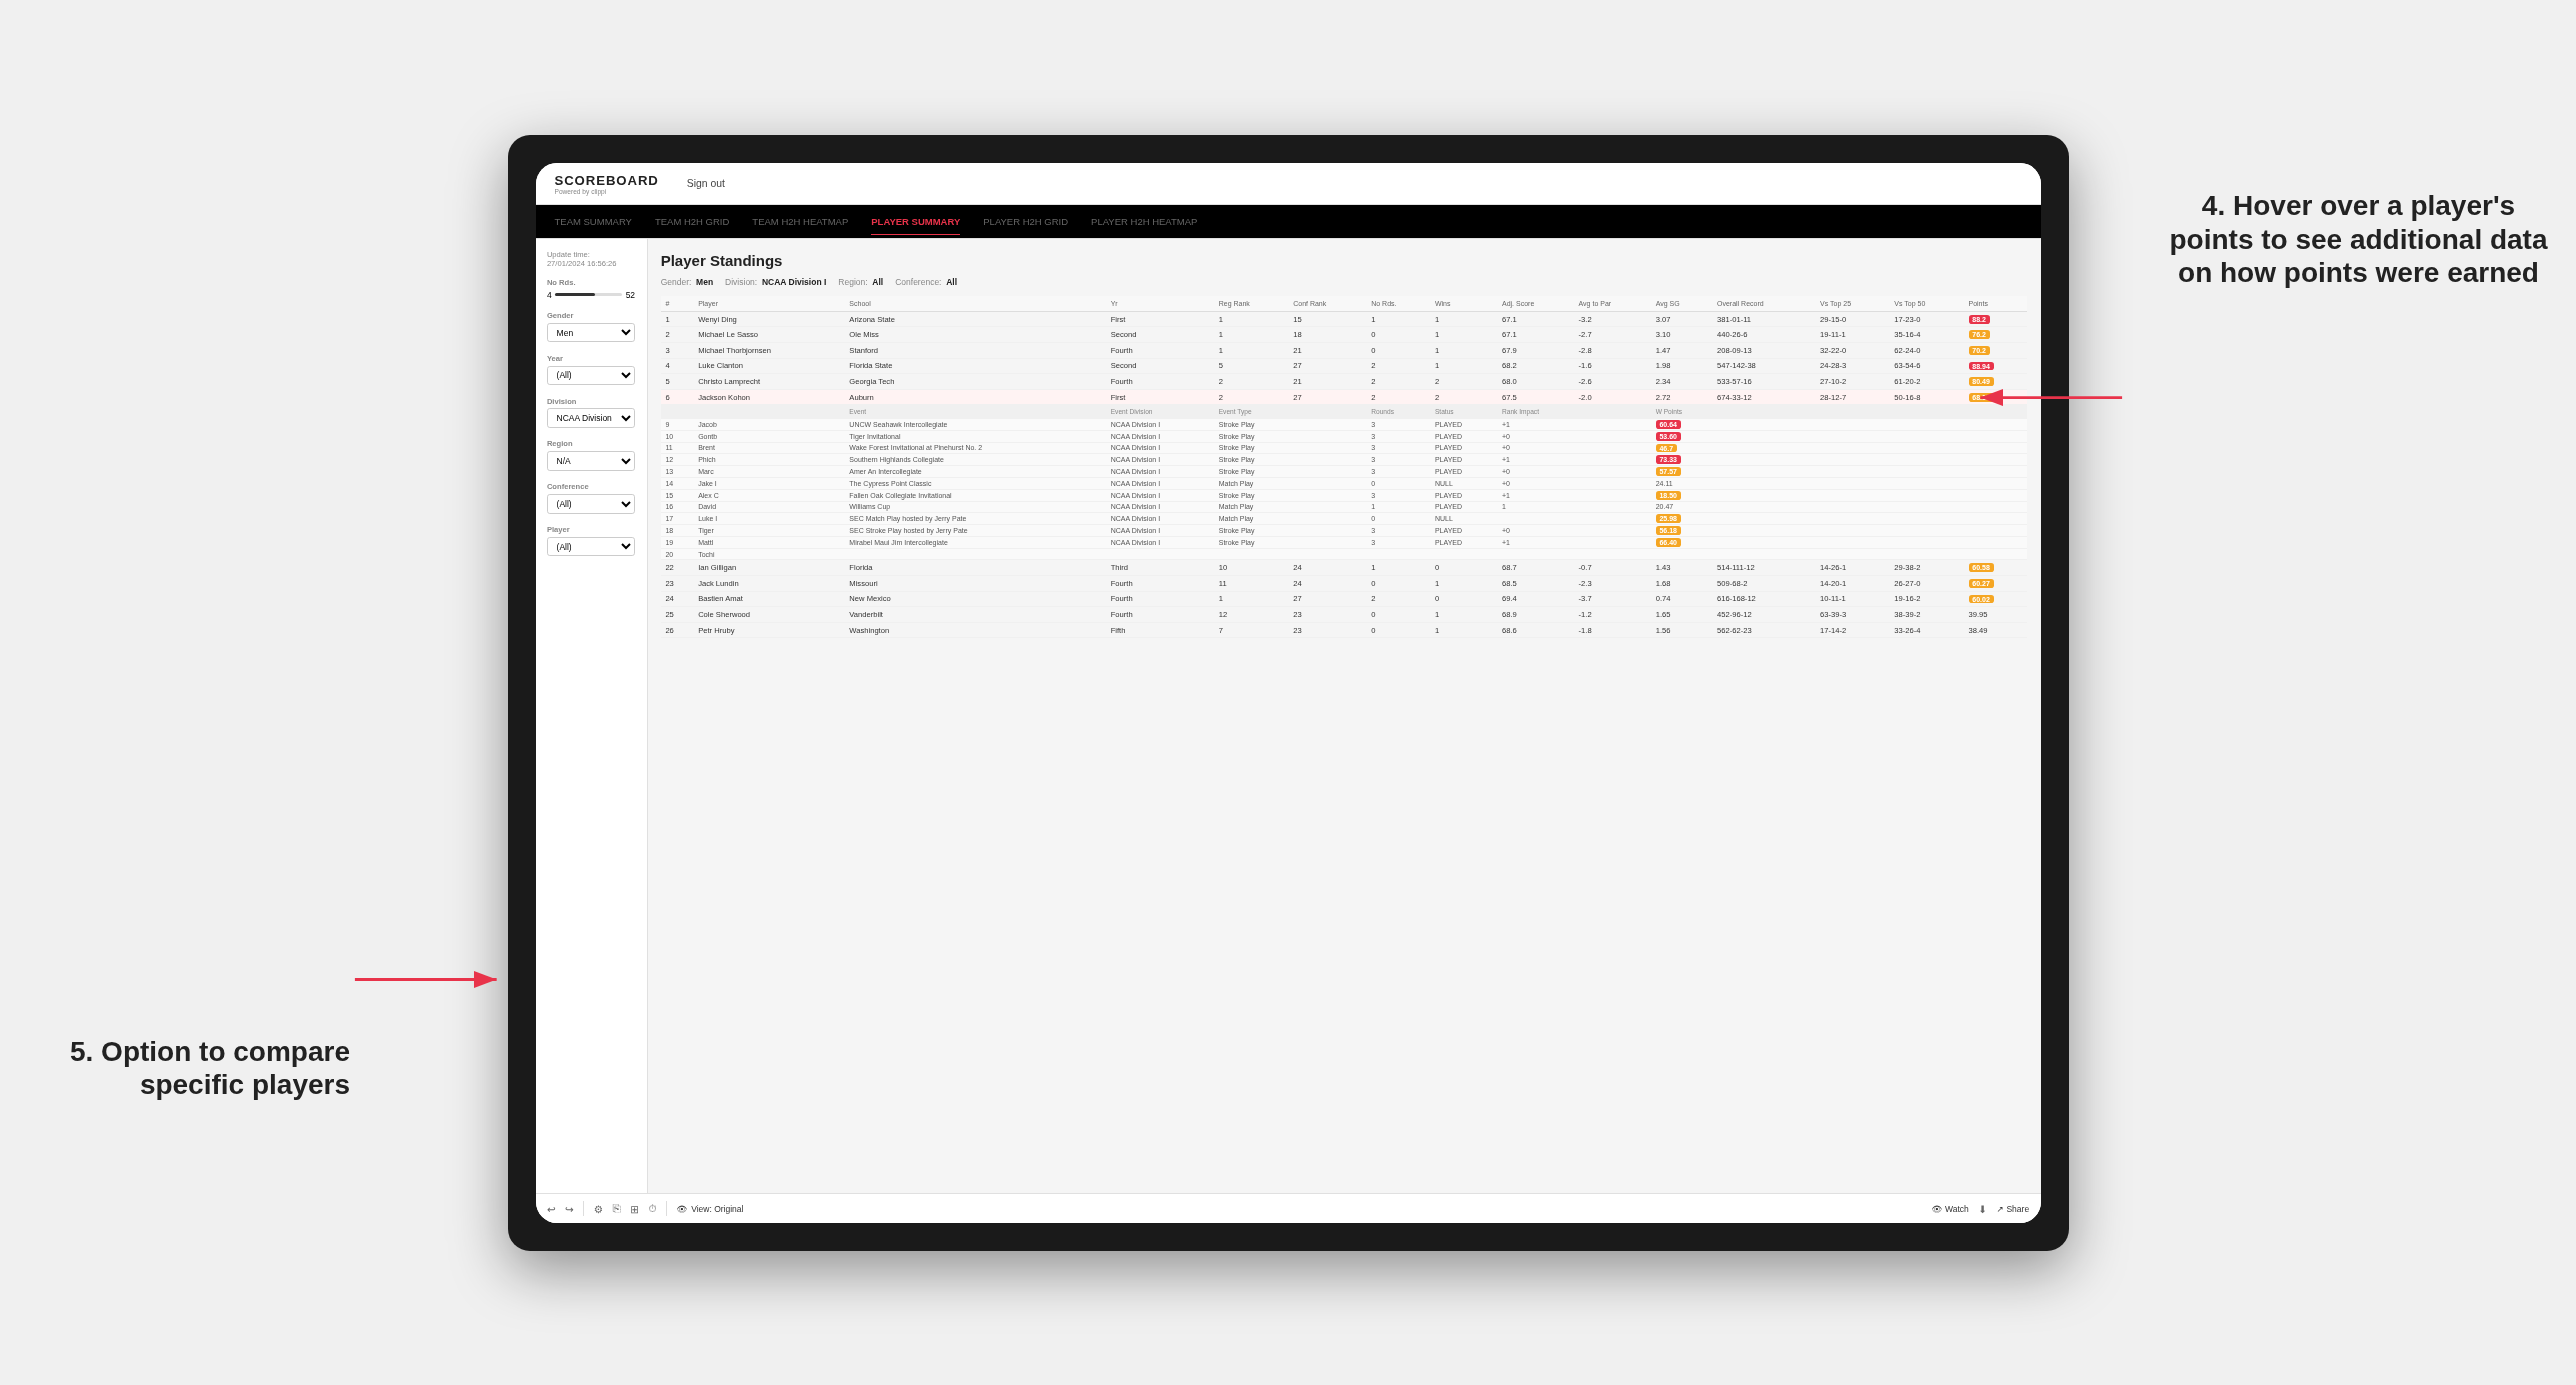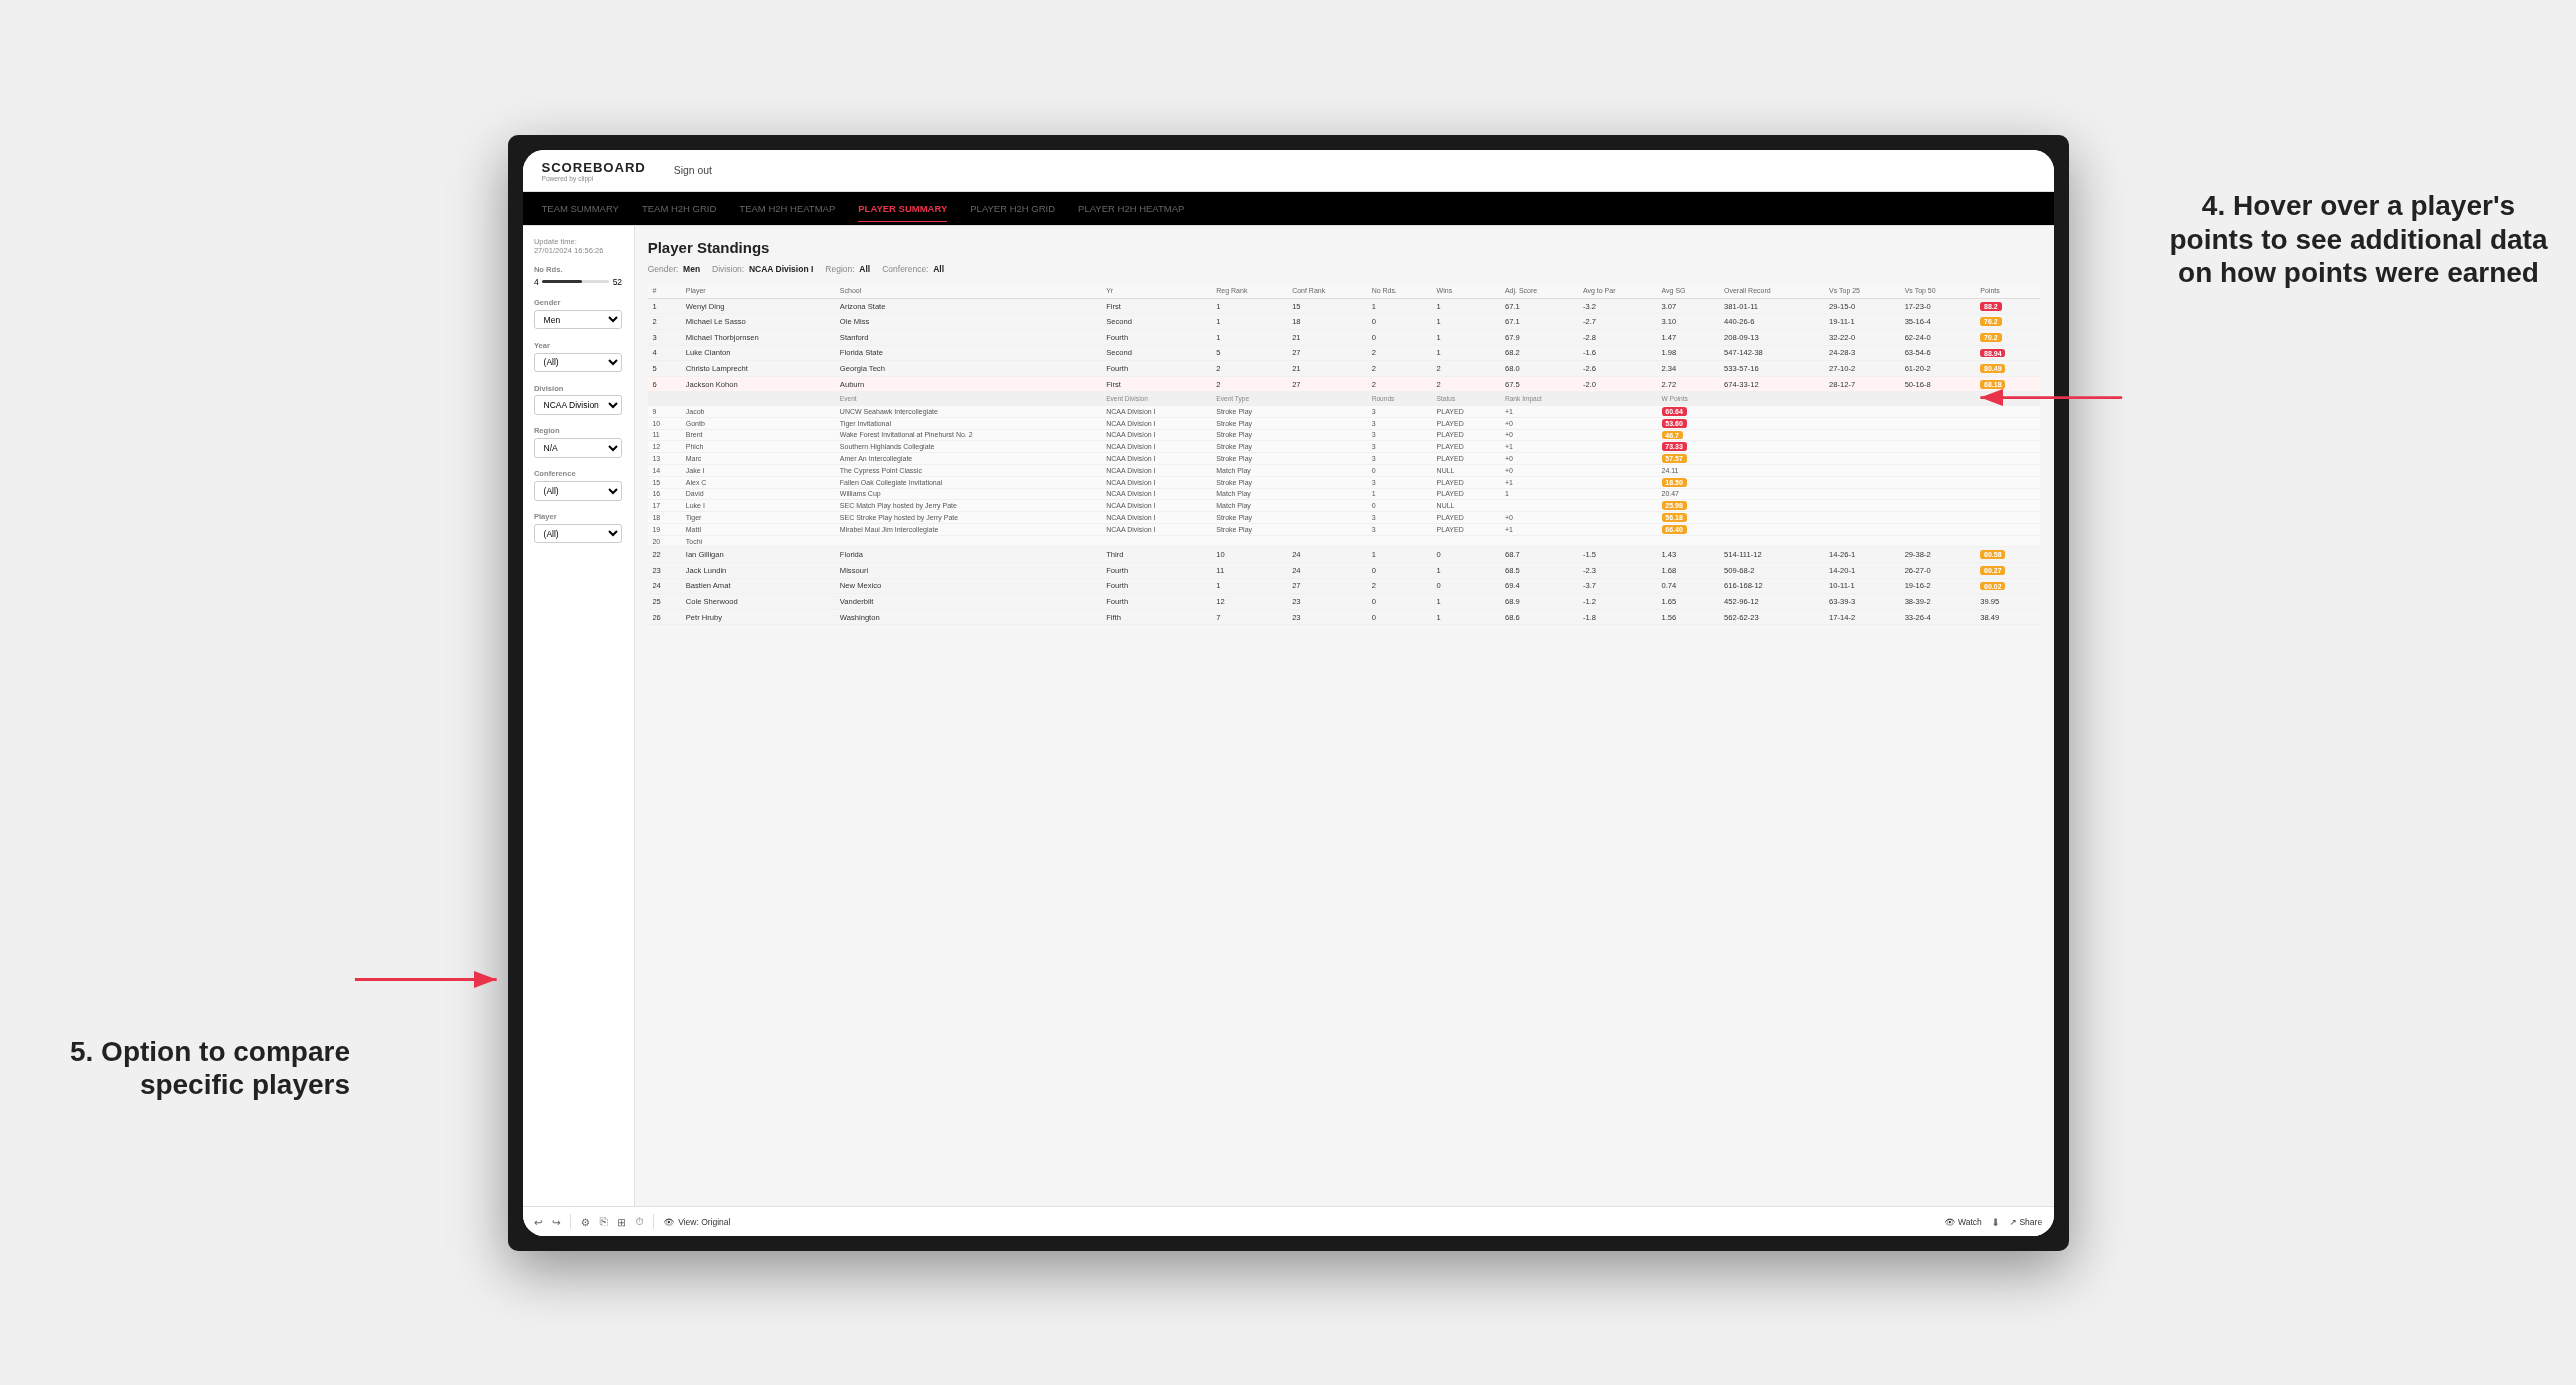--- a/index.html
+++ b/index.html
@@ -12,22 +12,22 @@
       align-items: center;
       justify-content: center;
       position: relative;
     }
 
     
     .tablet-frame {
       width: 1561px;
       height: 1116px;
       background: #1a1a1a;
-      border-radius: 10px;
-      padding: 15px;
+      border-radius: 22px;
+      padding: 28px;
       box-shadow: 0 19px 57px rgba(0,0,0,0.4);
       position: relative;
     }
 
     .tablet-screen {
       width: 100%;
       height: 100%;
       background: #fff;
       border-radius: 21px;
       overflow: hidden;
@@ -737,21 +737,21 @@
             <tr>
               <td>22</td>
                 <td>Ian Gilligan</td>
                 <td>Florida</td>
                 <td>Third</td>
               <td>10</td>
                 <td>24</td>
                 <td>1</td>
                 <td>0</td>
                 <td>68.7</td>
-                <td>-1.5</td>
+                <td>-0.7</td>
                 <td>1.43</td>
               <td>514-111-12</td>
                 <td>14-26-1</td>
                 <td>29-38-2</td>
               <td><span class="points-badge-yellow">60.58</span></td>
             </tr>
             <tr>
               <td>23</td>
                 <td>Jack Lundin</td>
                 <td>Missouri</td>

